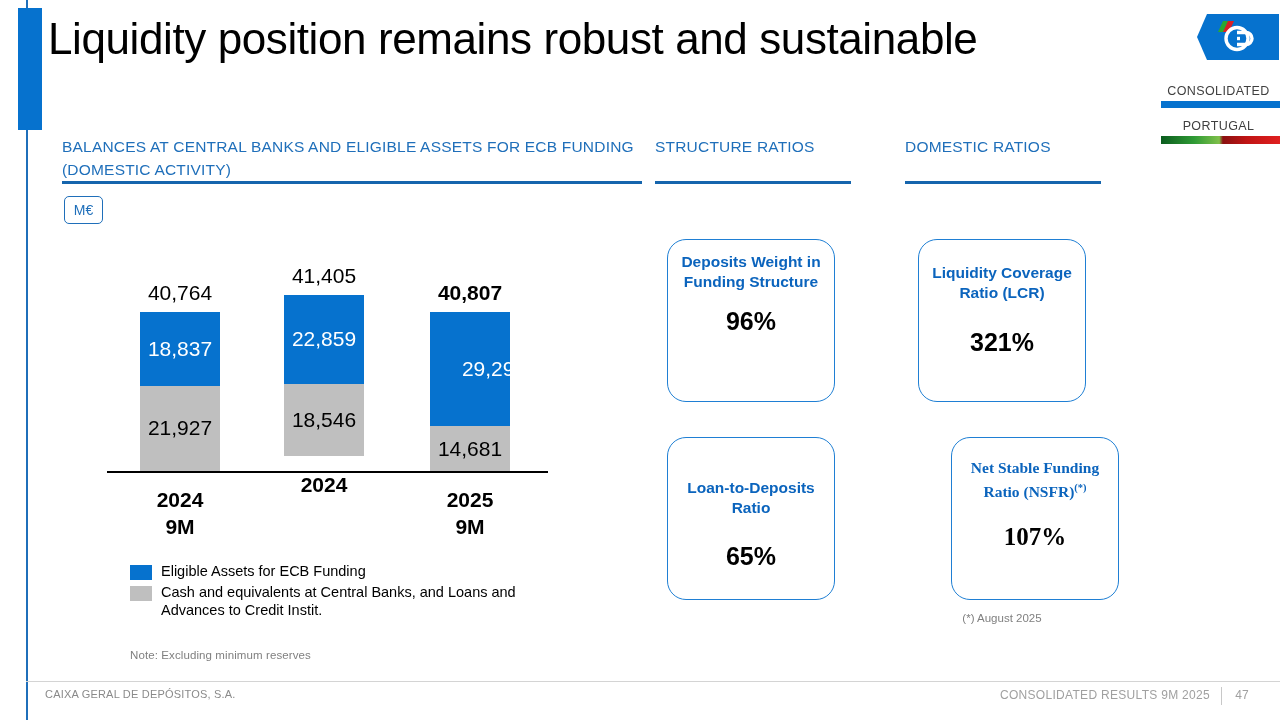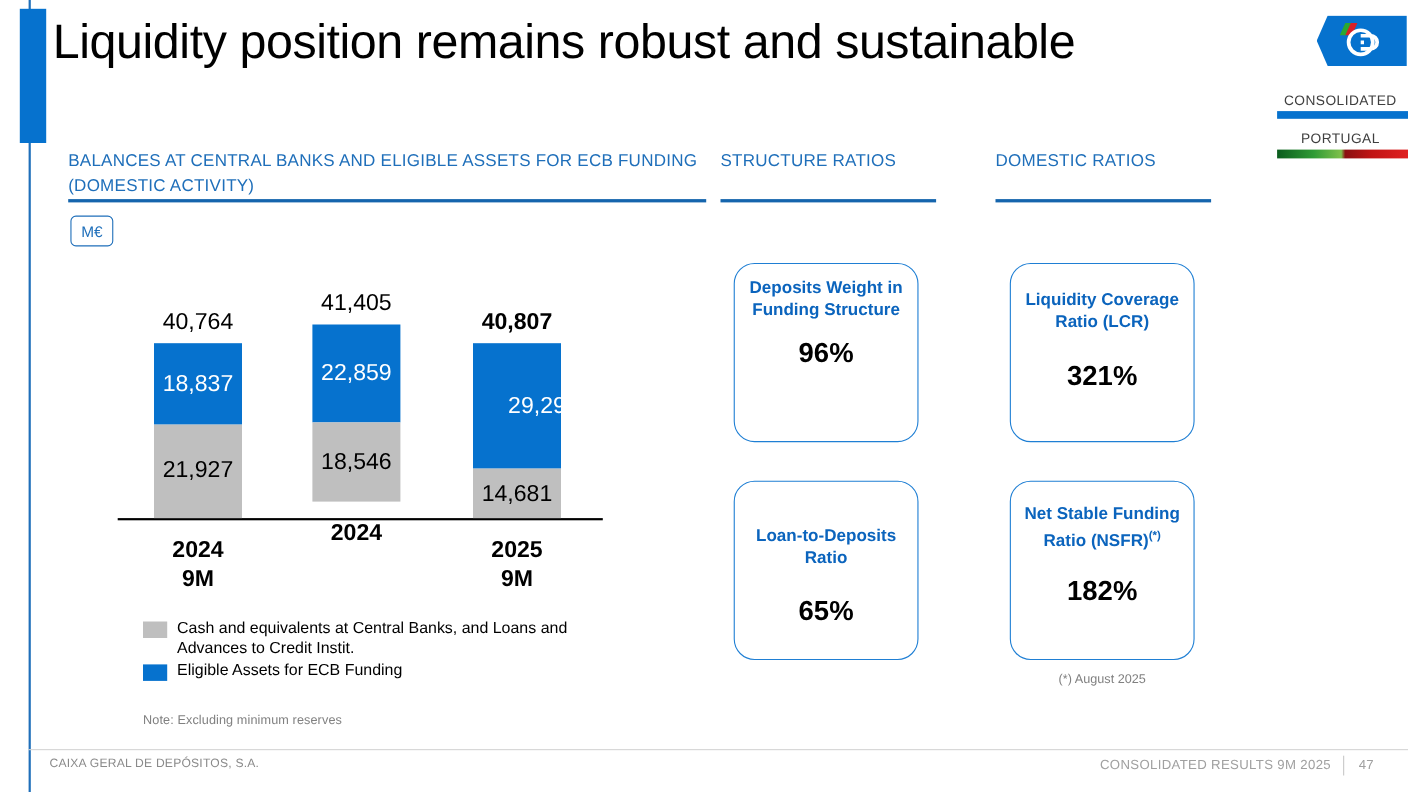--- a/index.html
+++ b/index.html
@@ -130,21 +130,21 @@
   }
   .card-value {
     color: #000; font-weight: bold; font-size: 25px;
     text-align: center;
   }
   .sup { font-size: 10.5px; vertical-align: super; }
 
   #card-dw  { left: 667px; top: 239px; padding-top: 12px; }
   #card-lcr { left: 918px; top: 239px; padding-top: 23px; }
   #card-ltd { left: 667px; top: 437px; padding-top: 40px; }
-  #card-nsfr{ left: 918px; top: 437px; padding-top: 20px; }
+  #card-nsfr{ left: 951px; top: 437px; padding-top: 20px; font-family: Liberation Serif, serif; }
 
   #card-dw .card-value  { margin-top: 16px; }
   #card-lcr .card-value { margin-top: 26px; text-align: right; }
   #card-ltd .card-value { margin-top: 25px; }
   #card-nsfr .card-value{ margin-top: 22px; }
 
   .card-note {
     position: absolute; left: 918px; top: 612px; width: 168px;
     text-align: center; font-size: 11.5px; color: #808080;
   }
@@ -247,26 +247,26 @@
         </div>
         <div class="cat-label" style="top: 173.675px;">
           <div>2025</div>
           <div>9M</div>
         </div>
       </div>
     </div>
 
   <div class="legend" id="legend-root">
       <div class="legend-row">
+        <div class="swatch" style="background: rgb(6, 114, 206);"></div>
+        <div class="legend-text">Eligible Assets for ECB Funding</div>
+      </div>
+      <div class="legend-row">
         <div class="swatch" style="background: rgb(191, 191, 191);"></div>
         <div class="legend-text">Cash and equivalents at Central Banks, and Loans and Advances to Credit Instit.</div>
-      </div>
-      <div class="legend-row">
-        <div class="swatch" style="background: rgb(6, 114, 206);"></div>
-        <div class="legend-text">Eligible Assets for ECB Funding</div>
       </div>
     </div>
   <div class="note">Note: Excluding minimum reserves</div>
 
   <div class="card" id="card-dw">
     <div class="card-title">Deposits Weight in Funding Structure</div>
     <div class="card-value">96%</div>
   </div>
 
   <div class="card" id="card-lcr">
@@ -274,21 +274,21 @@
     <div class="card-value">321%</div>
   </div>
 
   <div class="card" id="card-ltd">
     <div class="card-title">Loan-to-Deposits Ratio</div>
     <div class="card-value">65%</div>
   </div>
 
   <div class="card" id="card-nsfr">
     <div class="card-title"><span>Net Stable Funding Ratio (NSFR)</span><span class="sup">(*)</span></div>
-    <div class="card-value">182%</div>
+    <div class="card-value">107%</div>
   </div>
 
   <div class="card-note">(*) August 2025</div>
 
   <div class="footer-rule"></div>
   <div class="footer-left">CAIXA GERAL DE DEPÓSITOS, S.A.</div>
   <div class="footer-right">CONSOLIDATED RESULTS 9M 2025</div>
   <div class="footer-sep"></div>
   <div class="footer-page">47</div>
 

